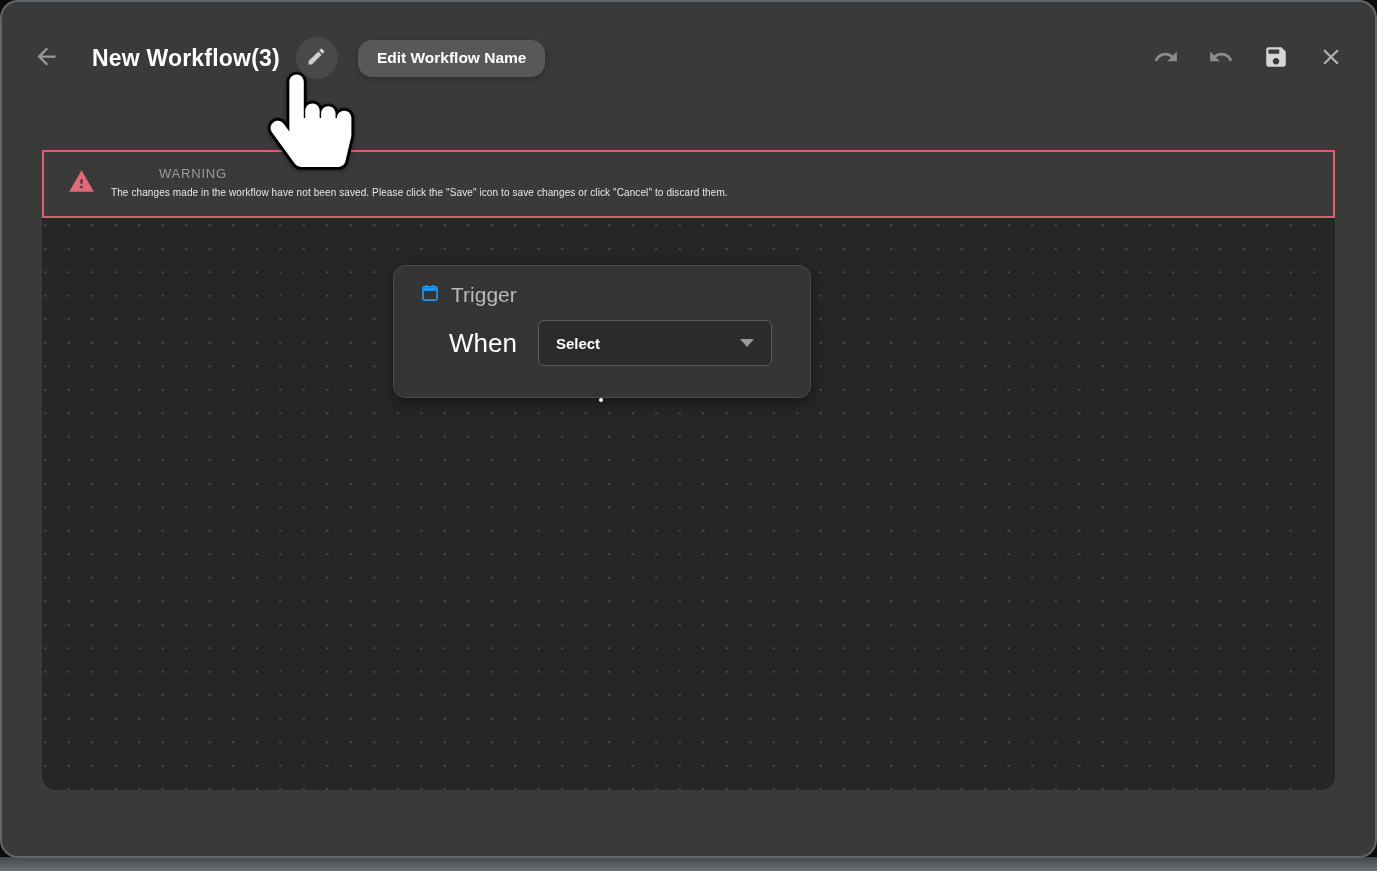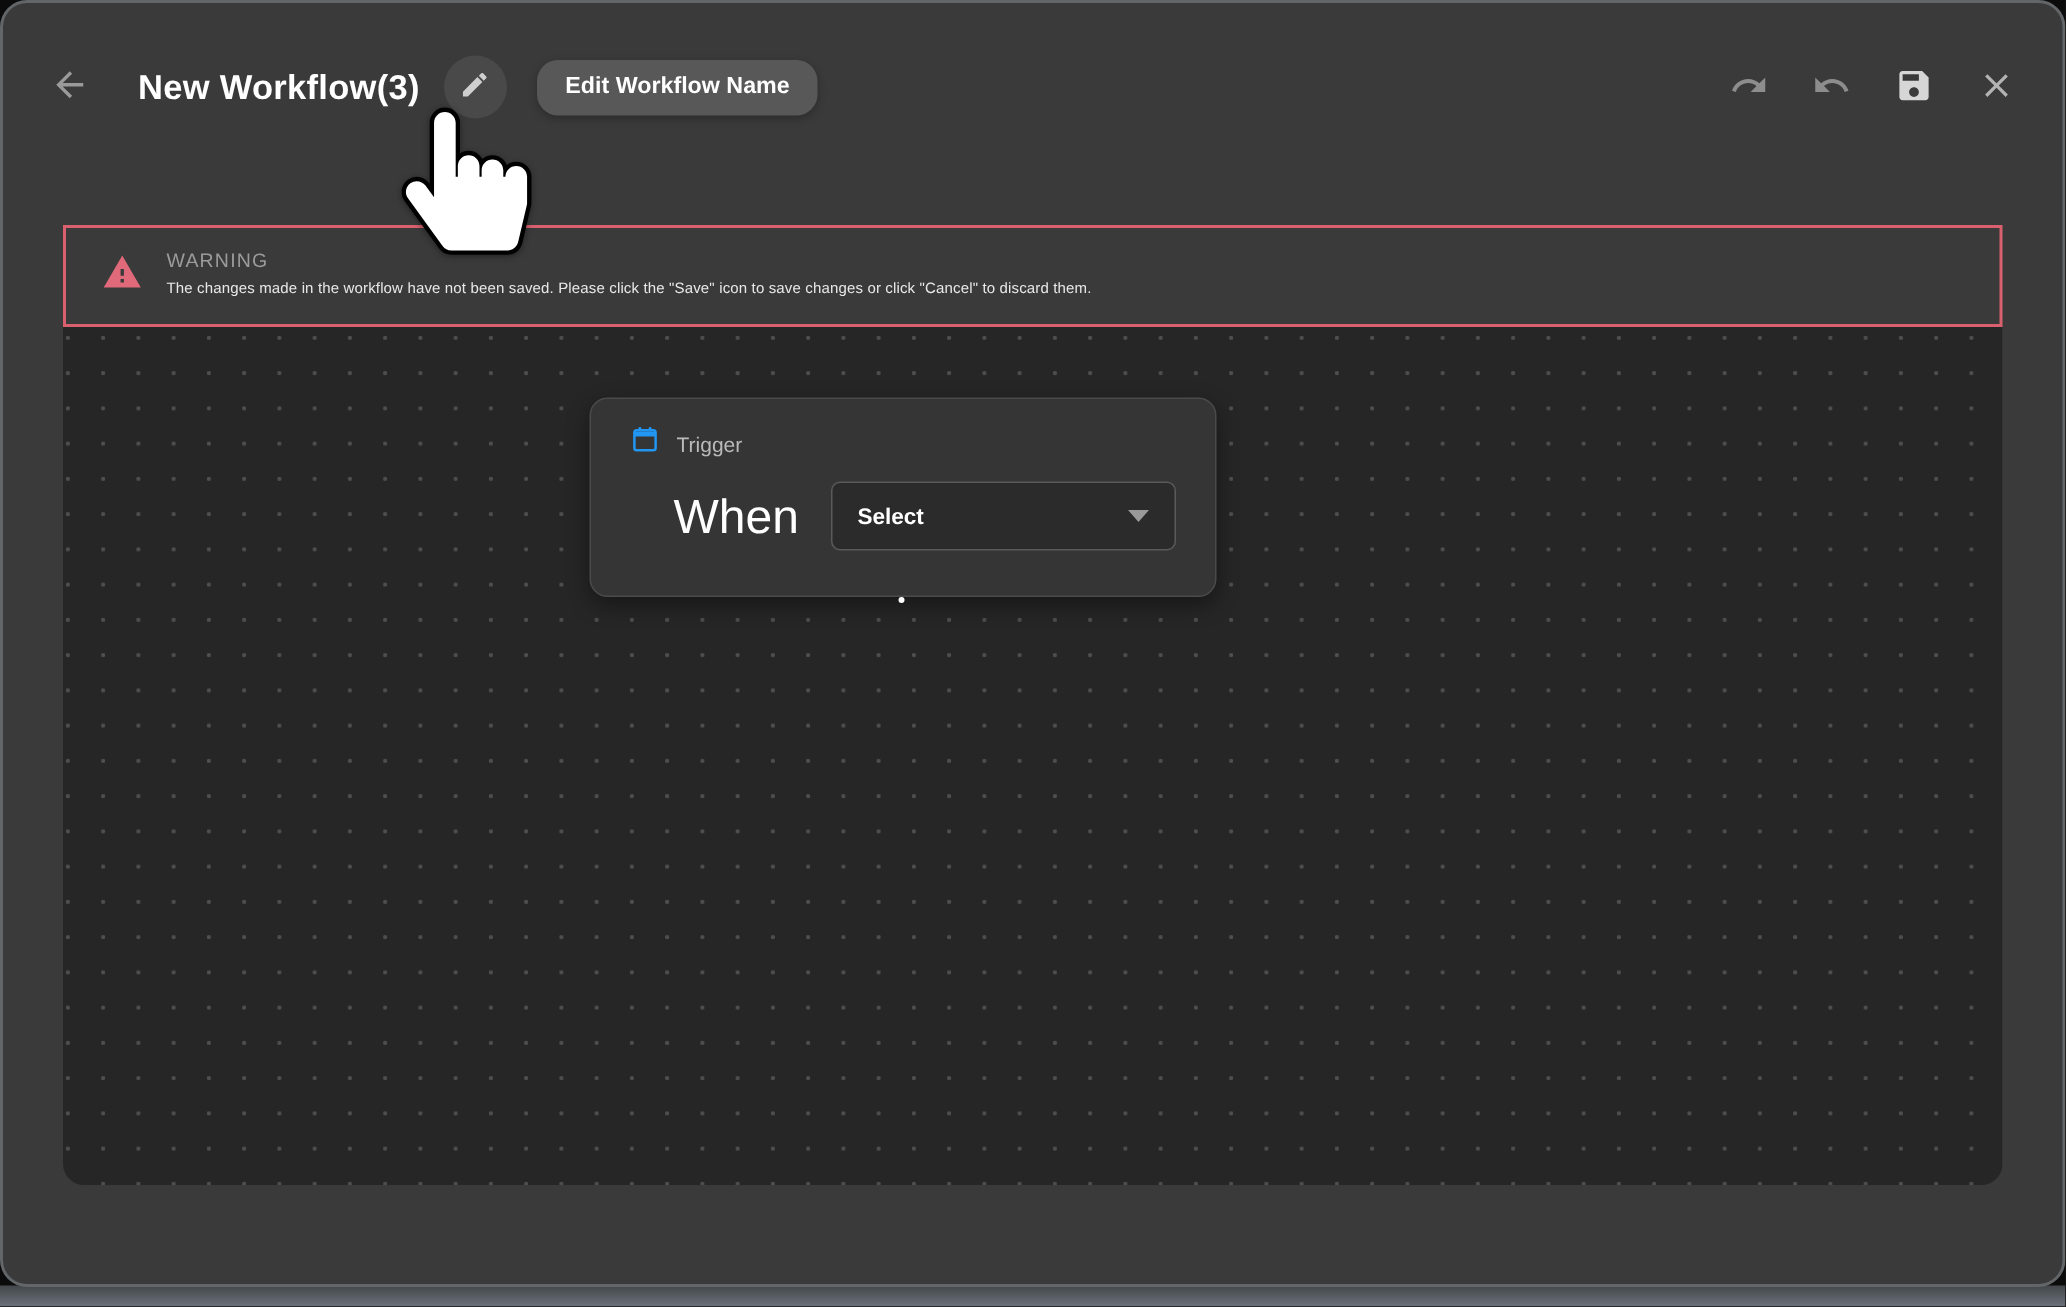--- a/index.html
+++ b/index.html
@@ -65,21 +65,21 @@
     border: 2px solid #d9606f;
     display: flex; align-items: flex-start;
     gap: 16px;
     padding: 11px 24px;
     background: #3a3a3a;
   }
   .warning-banner .warn-icon { margin-top: 5px; }
   .warning-banner .warn-icon svg { width: 27px; height: 27px; }
   .warn-label {
     color: #9b9b9b; font-size: 13px; font-weight: 400;
-    letter-spacing: 0.8px; padding-top: 3px;
+    letter-spacing: 0.8px; padding-top: 3px; margin-left: 48px;
   }
   .warn-message {
     color: #e8e8e8; font-size: 10px; margin-top: 6px;
     letter-spacing: 0.1px;
   }
   
   .canvas {
     margin: 0 40px;
     height: 572px;
     background-color: #262626;
@@ -94,26 +94,26 @@
     position: absolute; left: 351px; top: 47px;
     width: 418px; height: 133px;
     background: #353535;
     border: 1px solid #4a4a4a;
     border-radius: 12px;
     box-shadow: 0 5px 14px rgba(0,0,0,0.4);
     padding: 17px 26px;
   }
   .card-header { display: flex; align-items: center; gap: 11px; }
   .card-header svg { width: 20px; height: 20px; }
-  .card-title { color: #b9b9b9; font-size: 14px; }
+  .card-title { color: #b9b9b9; font-size: 21px; }
   .card-row {
     display: flex; align-items: center;
     margin-top: 13px; padding-left: 29px; gap: 21px;
   }
-  .when-label { color: #ffffff; font-size: 32px; font-weight: 400; }
+  .when-label { color: #ffffff; font-size: 26px; font-weight: 400; }
   .select-box {
     width: 234px; height: 46px;
     background: #2b2b2b;
     border: 1px solid #5a5a5a;
     border-radius: 6px;
     display: flex; align-items: center; justify-content: space-between;
     padding: 16px 17px;
     cursor: pointer;
   }
   .select-value { color: #ffffff; font-size: 15px; font-weight: 700; }

